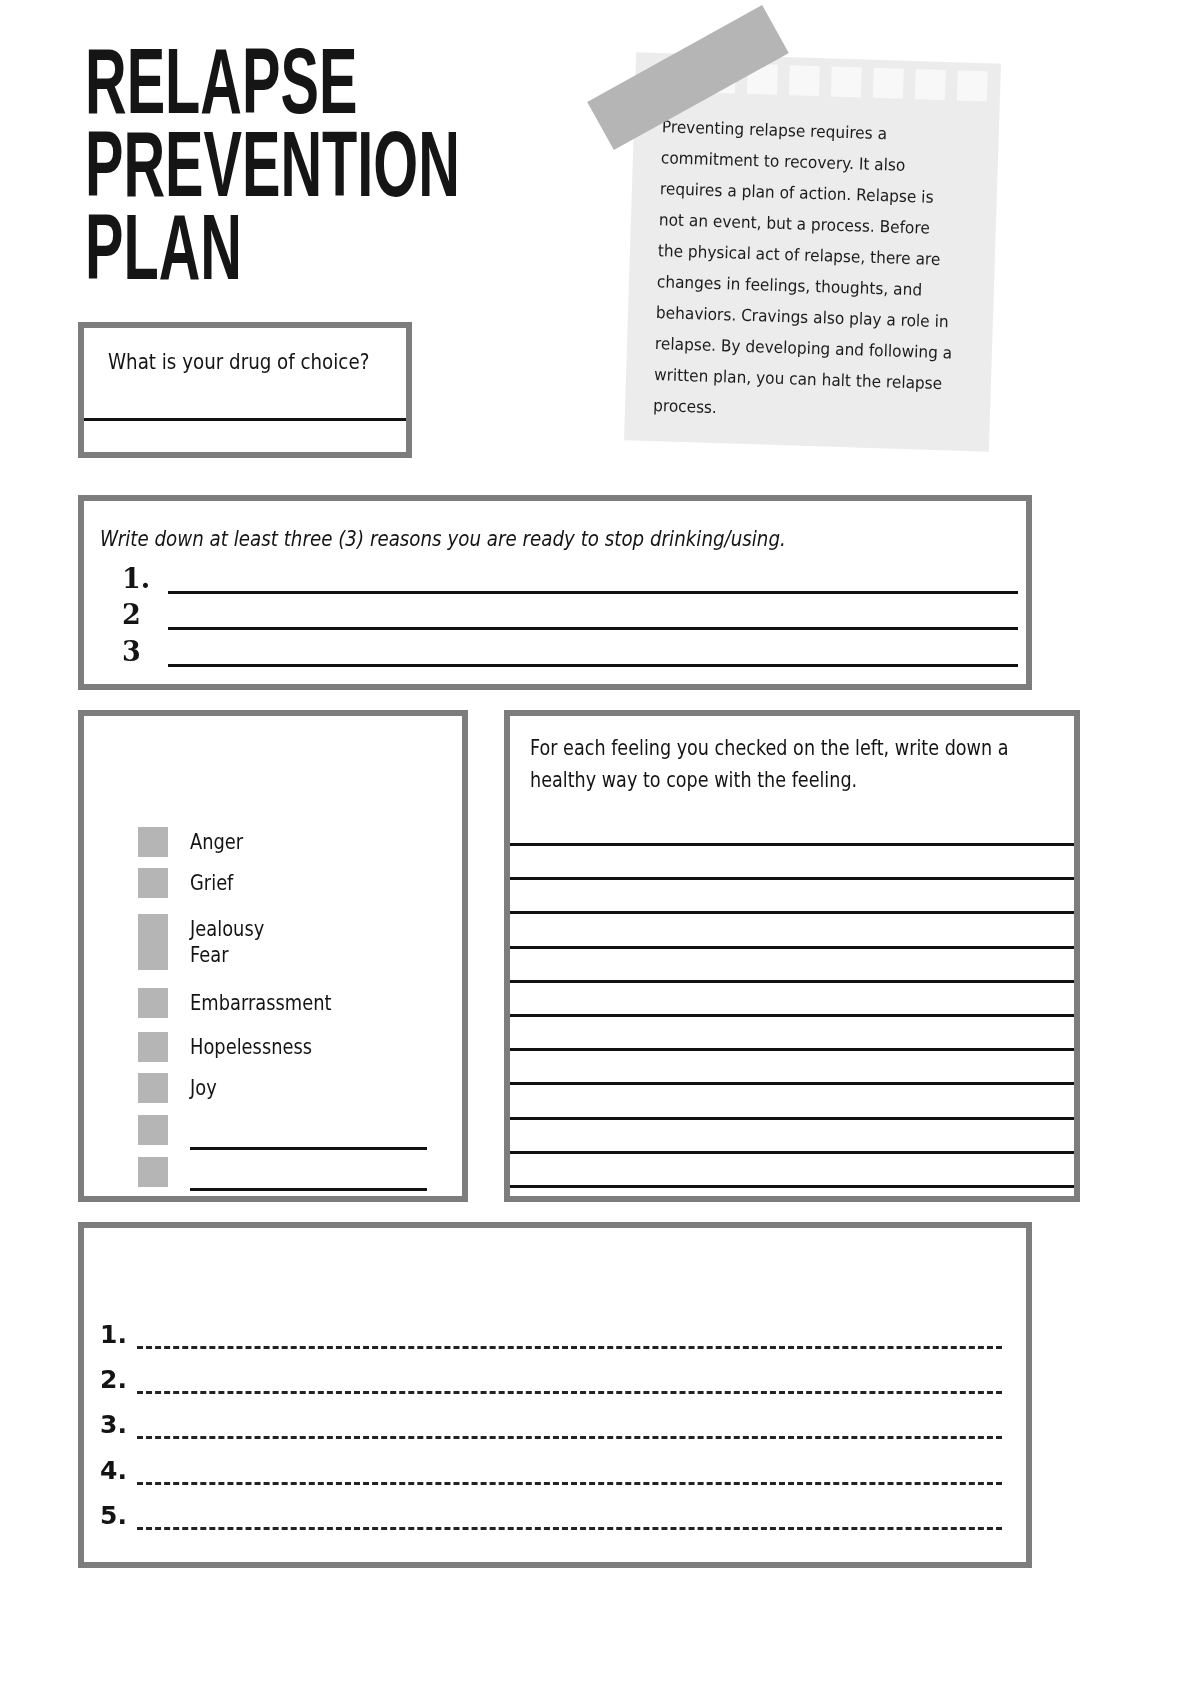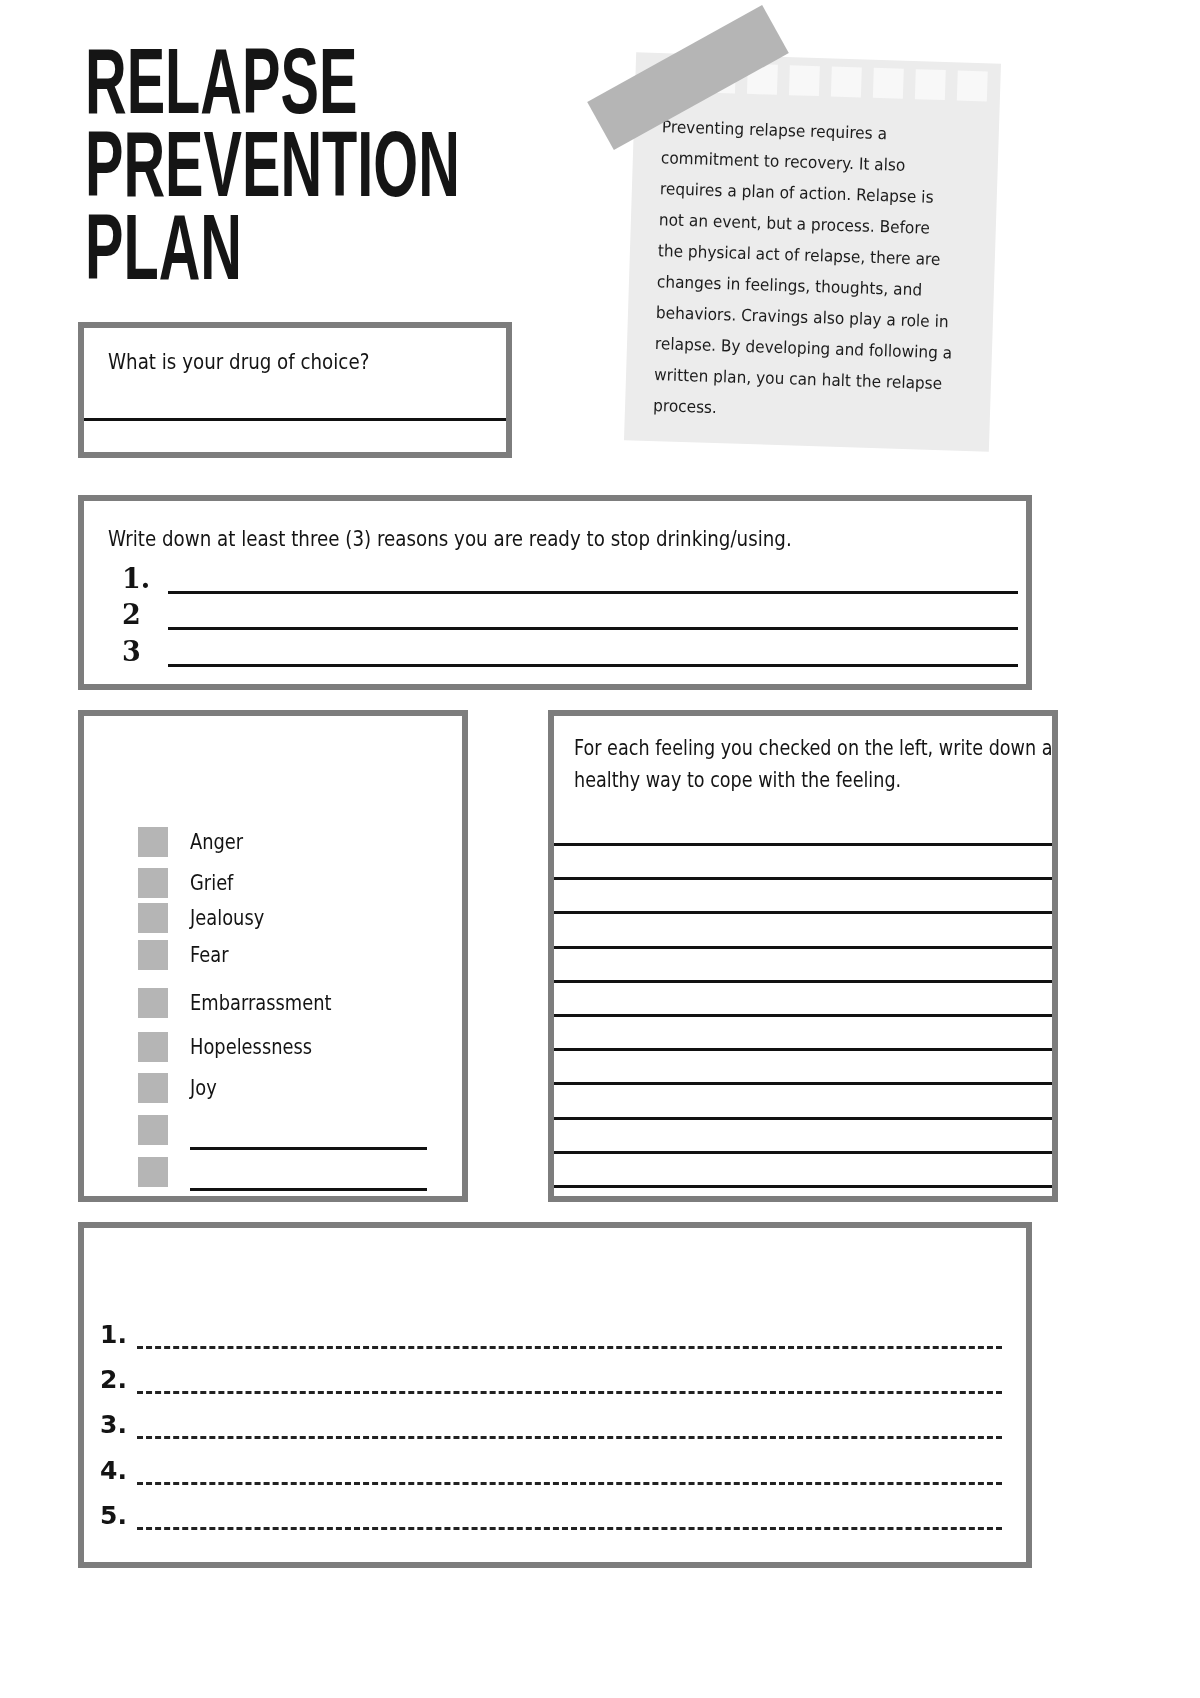--- a/index.html
+++ b/index.html
@@ -22,42 +22,42 @@
   .tape{position:absolute;left:588px;top:50px;width:200px;height:55px;background:#b3b3b3;
         transform:rotate(-29deg);transform-origin:50% 50%;opacity:.97;}
 
   
   .box{position:absolute;background:#fff;border:6px solid #7d7d7d;box-sizing:border-box;}
   .ctext{display:inline-block;transform:scaleX(0.83);transform-origin:0 0;
          white-space:nowrap;font-size:22px;line-height:32px;color:#141414;}
   .kw{font-style:italic;text-decoration:underline;}
 
   
-  #drug-box{left:78px;top:322px;width:434px;height:136px;}
+  #drug-box{left:78px;top:322px;width:334px;height:136px;}
   #drug-box .q{position:absolute;left:24px;top:18px;}
   #drug-box .ans{position:absolute;left:0;right:0;top:90px;height:3px;background:#111;}
 
   
   #reasons-box{left:78px;top:495px;width:954px;height:195px;}
-  #reasons-box .q{position:absolute;left:24px;top:22px;}
+  #reasons-box .q{position:absolute;left:16px;top:22px;font-style:italic;}
   .reason-row{position:absolute;left:38px;right:8px;height:36px;display:flex;align-items:flex-end;}
   .reason-num{font-family:"DejaVu Serif",serif;font-weight:700;font-size:27px;line-height:30px;width:34px;}
   .write-line{flex:1;border-bottom:3px solid #111;margin-left:12px;height:100%;box-sizing:border-box;}
 
   
   #feelings-box{left:78px;top:710px;width:390px;height:492px;}
   #feelings-box .q{position:absolute;left:24px;top:16px;}
   .feel-row{position:absolute;left:54px;height:30px;display:flex;align-items:center;justify-content:flex-end;}
   .checkbox{width:30px;height:30px;background:#b5b5b5;flex:0 0 auto;}
   .feel-label{margin-left:22px;font-size:21px;line-height:30px;transform:scaleX(0.85);
               transform-origin:0 50%;white-space:nowrap;}
   .feel-blank-line{position:absolute;left:106px;width:237px;height:3px;background:#111;}
 
   
-  #cope-box{left:504px;top:710px;width:510px;height:492px;margin-left:44px;}
+  #cope-box{left:504px;top:710px;width:576px;height:492px;}
   #cope-box .q{position:absolute;left:20px;top:16px;}
   #cope-box .q .ctext{transform:scaleX(0.80);}
   .cope-line{position:absolute;left:0;right:0;height:3px;background:#111;}
 
   
   #thoughts-box{left:78px;top:1222px;width:954px;height:346px;}
   #thoughts-box .q{position:absolute;left:22px;top:20px;}
   #thoughts-box .q .ctext{transform:scaleX(0.85);}
   .thought-row{position:absolute;left:16px;right:24px;height:34px;display:flex;align-items:flex-end;}
   .thought-num{font-weight:700;font-size:25px;line-height:28px;font-family:"DejaVu Sans",sans-serif;}
@@ -123,21 +123,21 @@
   <div class="box" id="feelings-box">
 
     <div class="feel-row" style="top:111px">
       <span class="checkbox"></span>
       <span class="feel-label">Anger</span>
     </div>
     <div class="feel-row" style="top:152px">
       <span class="checkbox"></span>
       <span class="feel-label">Grief</span>
     </div>
-    <div class="feel-row" style="top:187px">
+    <div class="feel-row" style="top:198px">
       <span class="checkbox"></span>
       <span class="feel-label">Jealousy</span>
     </div>
     <div class="feel-row" style="top:224px">
       <span class="checkbox"></span>
       <span class="feel-label">Fear</span>
     </div>
     <div class="feel-row" style="top:272px">
       <span class="checkbox"></span>
       <span class="feel-label">Embarrassment</span>

